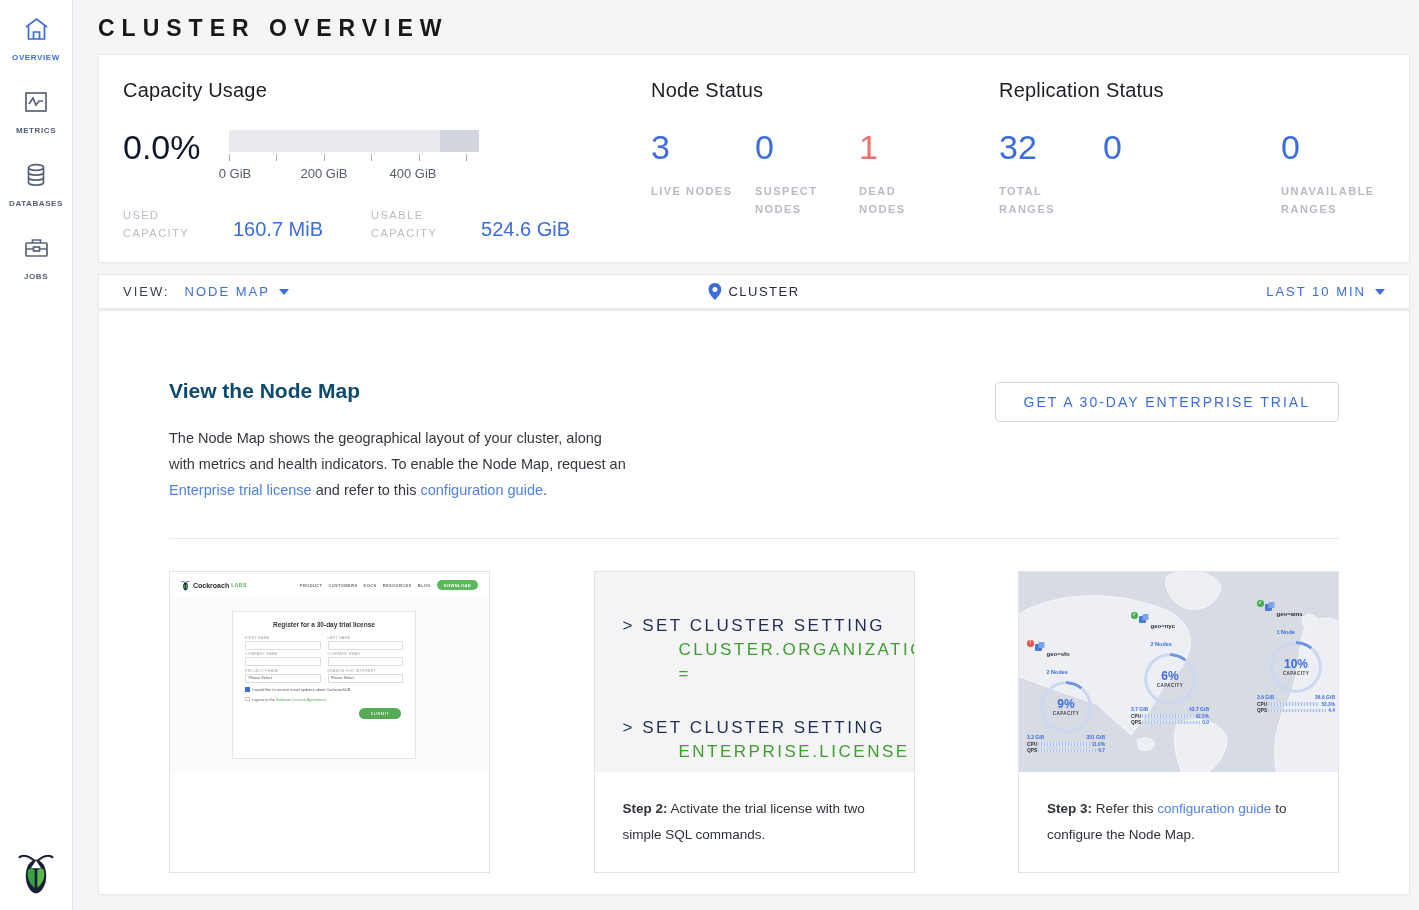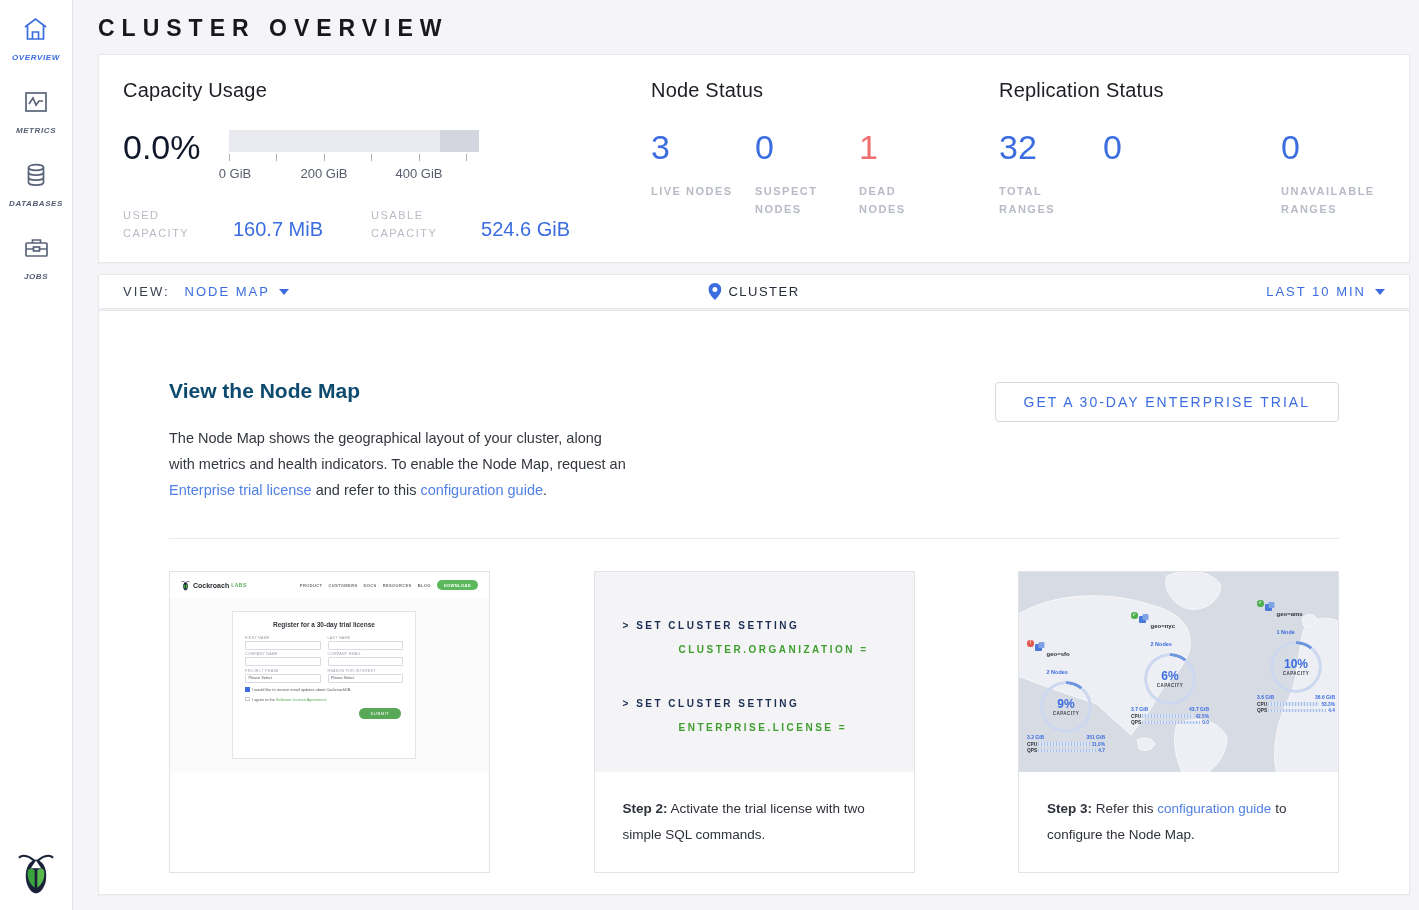--- a/index.html
+++ b/index.html
@@ -9,21 +9,21 @@
     font-family:"Liberation Sans", sans-serif; color:#242933; overflow:hidden;
   }
   .app { display:flex; width:100%; height:100%; }
 
   
   .sidebar {
     width:73px; min-width:73px; background:#fff; border-right:1px solid #e3e4e8;
     display:flex; flex-direction:column; align-items:center; padding-top:16px; height:910px;
   }
   .nav-item { display:flex; flex-direction:column; align-items:center; margin-bottom:27px; cursor:pointer; }
-  .nav-item .nav-label { margin-top:7px; font-size:8px; font-weight:700; letter-spacing:0.6px; color:#555d72;font-style:italic; }
+  .nav-item .nav-label { margin-top:7px; font-size:8px; font-weight:700; letter-spacing:0.6px; color:#555d72; }
   .nav-item.active .nav-label { color:#3b6de0; }
   .sidebar-logo { margin-top:auto; margin-bottom:12px; }
 
   
   .content { flex:1; padding:0 9px 0 25px; }
   h1.page-title { margin:15px 0 12px; font-size:23px; font-weight:600; letter-spacing:7px; color:#17181a; }
 
   .panel { background:#fff; border:1px solid #e7e8ec; box-shadow:0 1px 2px rgba(0,0,0,0.03); }
 
   
@@ -105,21 +105,21 @@
   .mf-check { display:flex; align-items:center; margin-top:4.5px; font-size:3.9px; color:#55595f; }
   .mf-box { width:4.5px; height:4.5px; border:0.5px solid #c7cad0; margin-right:2.5px; background:#fff; }
   .mf-box.checked { background:#3b6de0; border-color:#3b6de0; }
   .mf-green { color:#57a957; }
   .mf-submit { width:42px; height:11px; border-radius:6px; background:#57a957; color:#fff; font-size:4.2px; letter-spacing:0.5px;
                display:flex; align-items:center; justify-content:center; margin:6px 2px 0 auto; }
 
   
   .code-area { background:#f4f4f6; height:200px; padding:42px 0 0 28px; }
   .code-group { margin-bottom:30px; }
-  .code-line { font-size:10px; font-weight:700; letter-spacing:2.5px; color:#1d2e52; line-height:24px; }
+  .code-line { font-size:17px; font-weight:400; letter-spacing:2.5px; color:#1d2e52; line-height:24px; }
   .code-arg { color:#3f9e2f; padding-left:56px; }
 
   
   .map-area { background:#d7dbe4; }
   .map-area svg.land { position:absolute; inset:0; }
   .widget { position:absolute; width:78px; }
   .w-head { display:flex; align-items:flex-start; }
   .w-dot { width:6.5px; height:6.5px; border-radius:50%; background:#4cae4c; color:#fff; font-size:4.5px; line-height:6.5px;
            text-align:center; font-weight:700; margin-right:1px; margin-top:-2px; }
   .w-dot.dead { background:#e2574c; }
@@ -215,21 +215,21 @@
               <span class="tick" style="left:0"></span>
                 <span class="tick" style="left:47px"></span>
               <span class="tick" style="left:95px"></span>
                 <span class="tick" style="left:142px"></span>
               <span class="tick" style="left:190px"></span>
                 <span class="tick" style="left:237px"></span>
             </div>
             <div class="gauge-labels">
               <span style="left:6px">0 GiB</span>
               <span style="left:95px">200 GiB</span>
-              <span style="left:190px">400 GiB</span>
+              <span style="left:184px">400 GiB</span>
             </div>
           </div>
         </div>
         <div class="cap-details">
           <div class="detail">
             <span class="dlbl">USED CAPACITY</span>
             <span class="dval">160.7 MiB</span>
           </div>
           <div class="detail">
             <span class="dlbl">USABLE CAPACITY</span>

